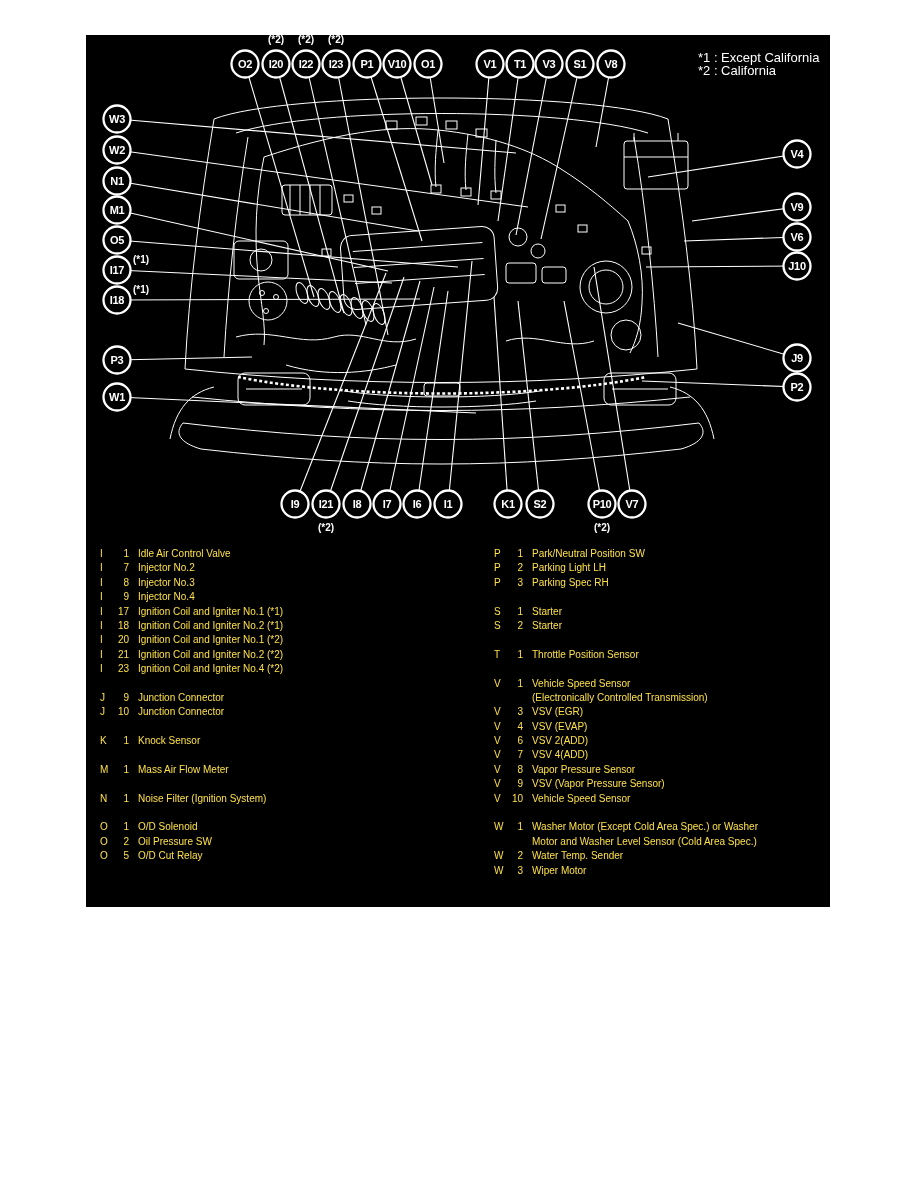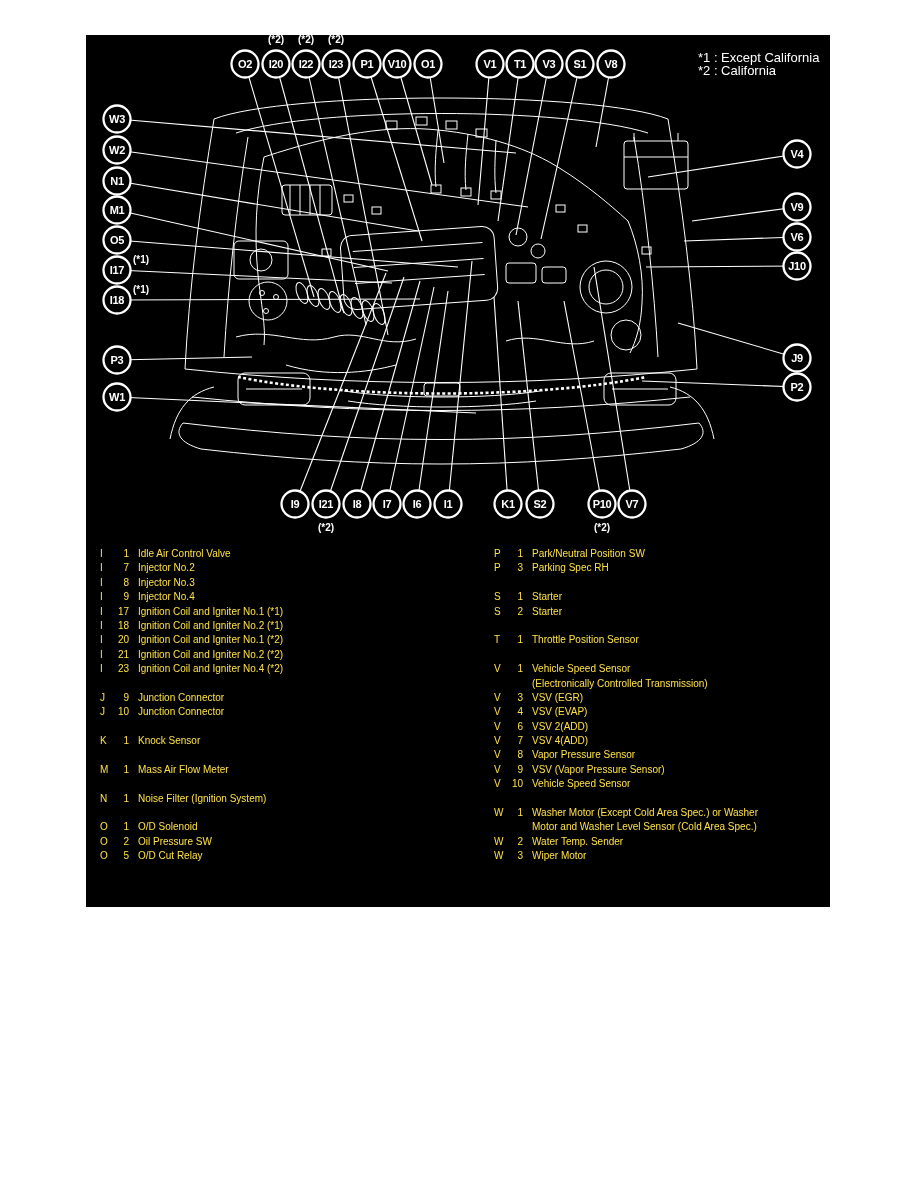--- a/index.html
+++ b/index.html
@@ -272,20 +272,21 @@
         <div class="lrow"><span class="lc">M</span><span class="ln">1</span><span class="lt">Mass Air Flow Meter</span></div>
         <div class="lrow gap"></div>
         <div class="lrow"><span class="lc">N</span><span class="ln">1</span><span class="lt">Noise Filter (Ignition System)</span></div>
         <div class="lrow gap"></div>
         <div class="lrow"><span class="lc">O</span><span class="ln">1</span><span class="lt">O/D Solenoid</span></div>
         <div class="lrow"><span class="lc">O</span><span class="ln">2</span><span class="lt">Oil Pressure SW</span></div>
         <div class="lrow"><span class="lc">O</span><span class="ln">5</span><span class="lt">O/D Cut Relay</span></div>
       </div>
     <div class="legend legend-right">
         <div class="lrow"><span class="lc">P</span><span class="ln">1</span><span class="lt">Park/Neutral Position SW</span></div>
+        <div class="lrow"><span class="lc">P</span><span class="ln">2</span><span class="lt">Parking Light LH</span></div>
         <div class="lrow"><span class="lc">P</span><span class="ln">3</span><span class="lt">Parking Spec RH</span></div>
         <div class="lrow gap"></div>
         <div class="lrow"><span class="lc">S</span><span class="ln">1</span><span class="lt">Starter</span></div>
         <div class="lrow"><span class="lc">S</span><span class="ln">2</span><span class="lt">Starter</span></div>
         <div class="lrow gap"></div>
         <div class="lrow"><span class="lc">T</span><span class="ln">1</span><span class="lt">Throttle Position Sensor</span></div>
         <div class="lrow gap"></div>
         <div class="lrow"><span class="lc">V</span><span class="ln">1</span><span class="lt">Vehicle Speed Sensor</span></div>
         <div class="lrow cont"><span class="lc"></span><span class="ln"></span><span class="lt">(Electronically Controlled Transmission)</span></div>
         <div class="lrow"><span class="lc">V</span><span class="ln">3</span><span class="lt">VSV (EGR)</span></div>

